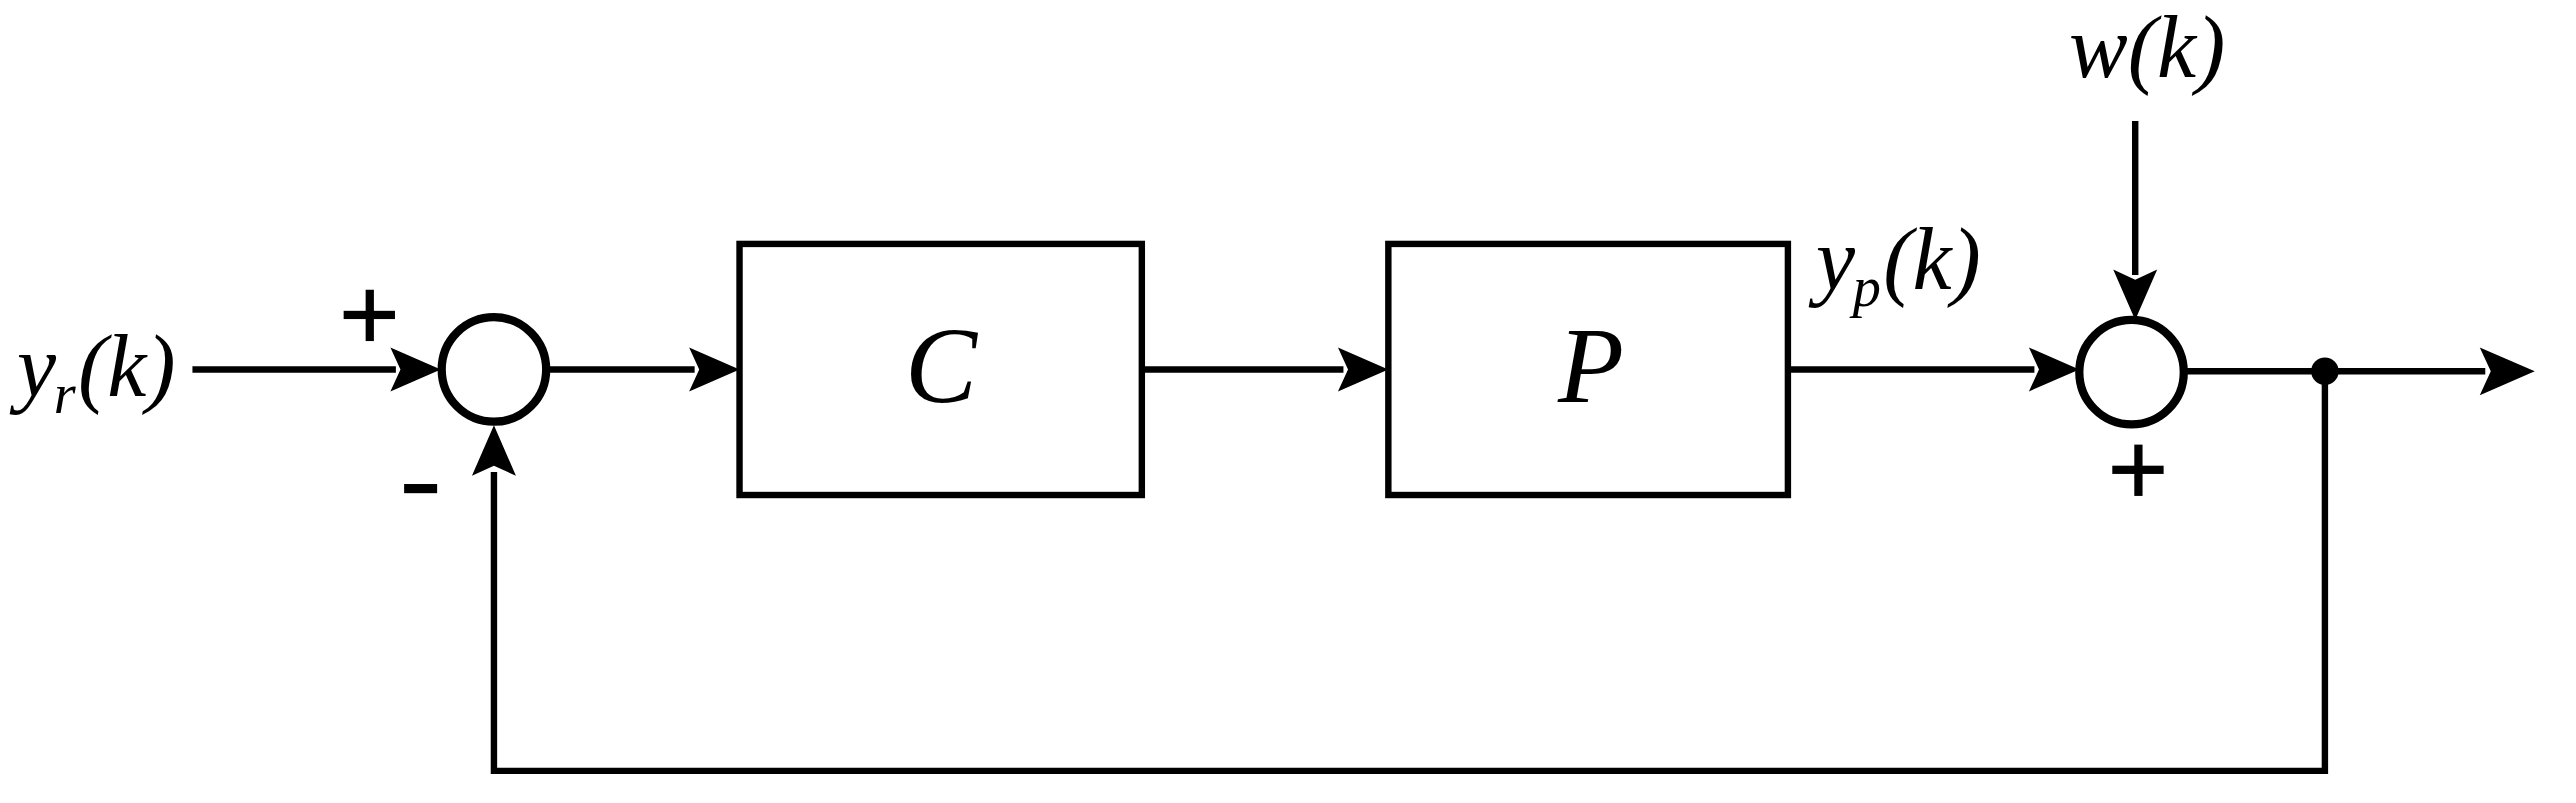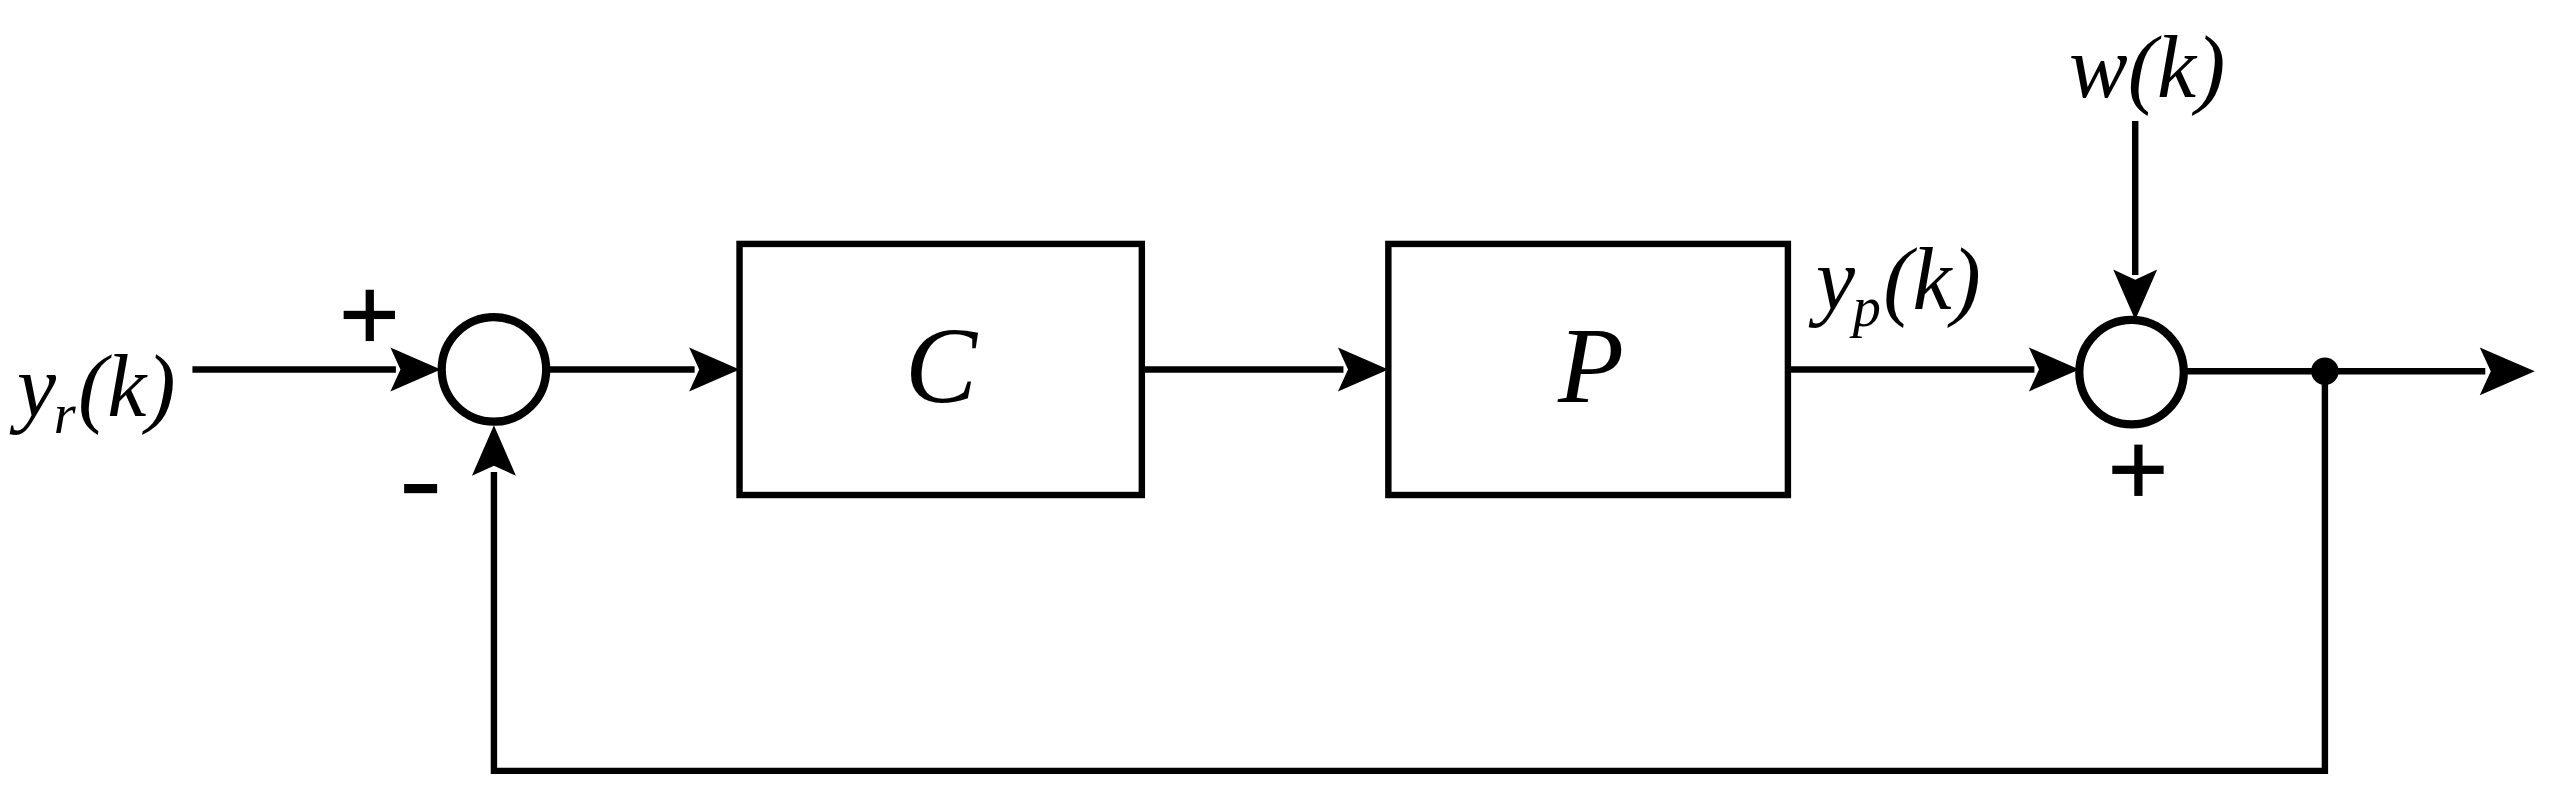--- a/index.html
+++ b/index.html
@@ -56,21 +56,20 @@
   
   .lbl {
     position: absolute;
     color: #000000;
     font-family: "Liberation Serif", serif;
     font-style: italic;
     white-space: nowrap;
     line-height: 1;
     -webkit-user-select: none;
     user-select: none;
-    margin-top: 20px;
   }
   .lbl .sub {
     font-style: italic;
     font-size: 0.64em;
     vertical-align: baseline;
     position: relative;
     top: 0.30em;
     left: -0.04em;
   }
   .lbl-yr   { left: 17px;   top: 323px; font-size: 88px; }

